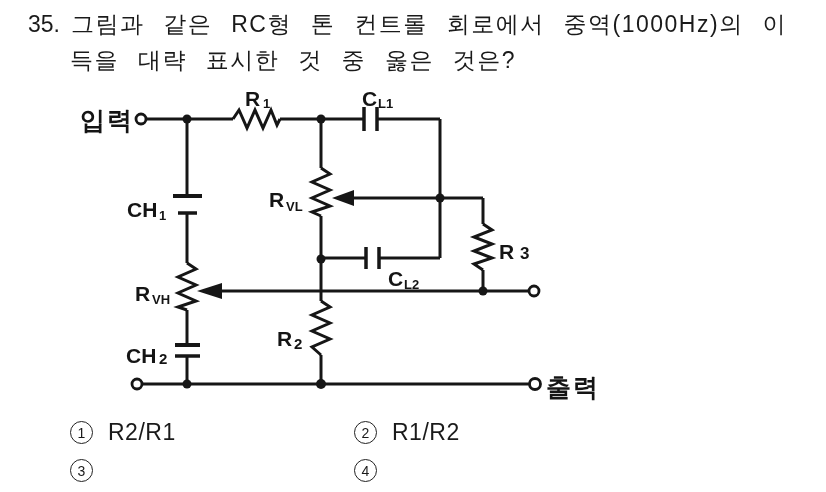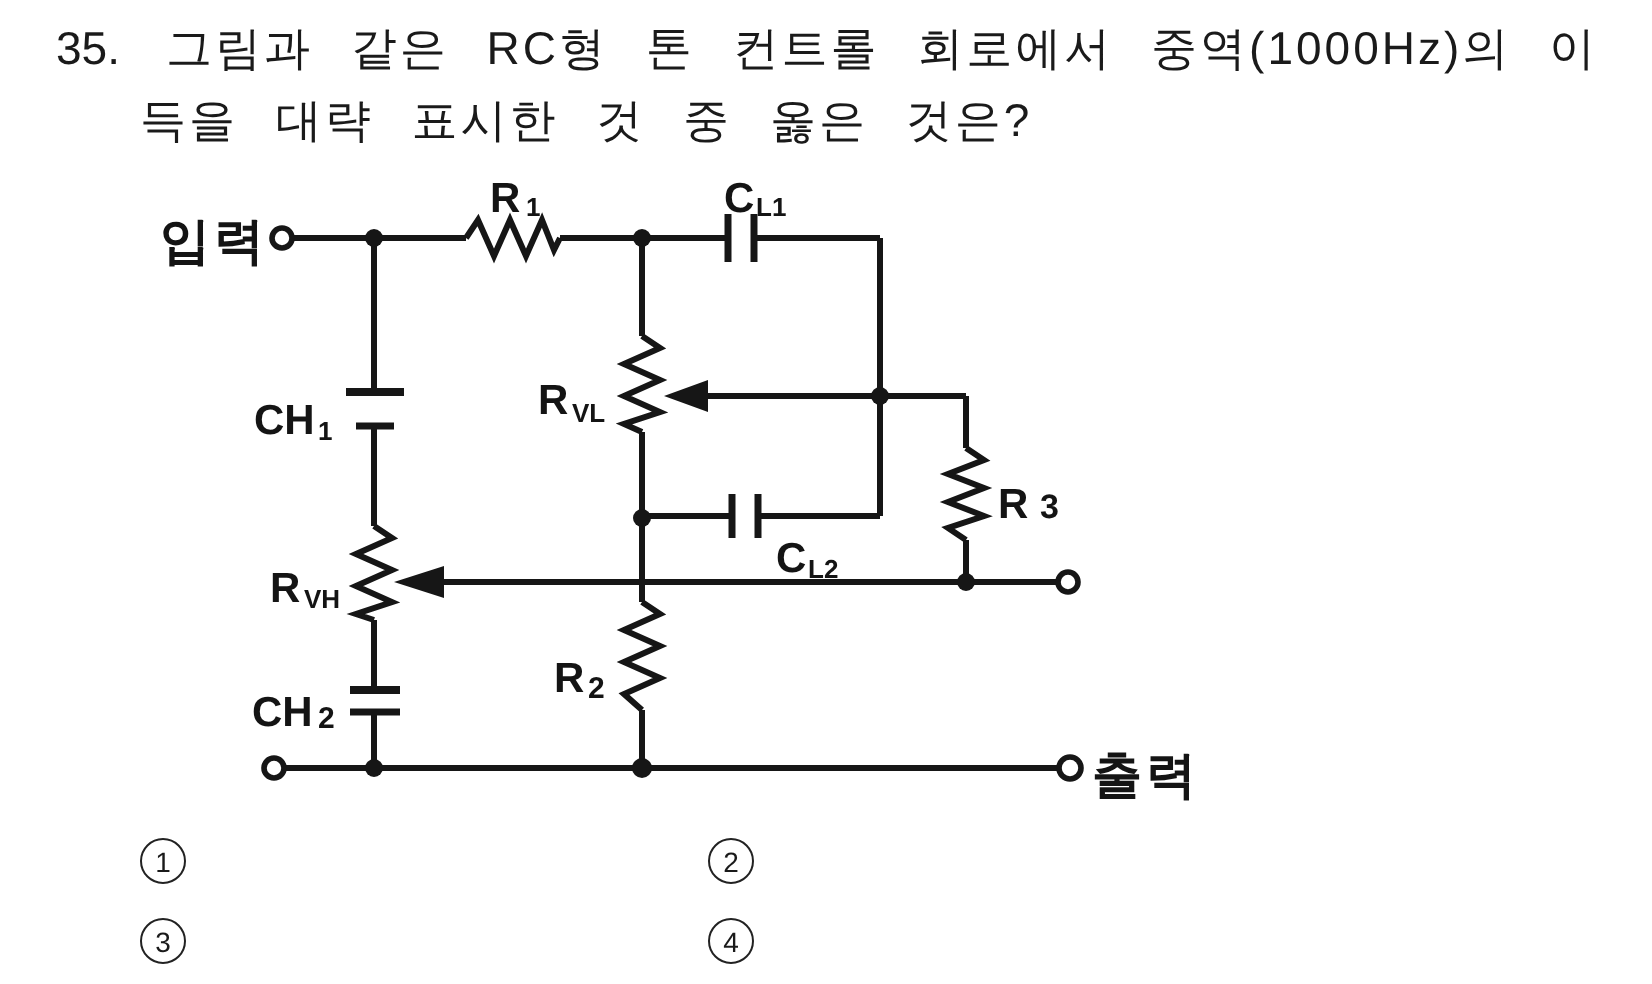--- a/index.html
+++ b/index.html
@@ -5,21 +5,21 @@
   html,body{margin:0;padding:0;}
   .page{
     position:relative;
     width:826px;height:492px;
     background:#ffffff;
     color:#1a1a1a;
     font-family:"Liberation Sans", sans-serif;
     overflow:hidden;
   }
   .q-line1{position:absolute;top:9px;left:28px;font-size:23px;letter-spacing:1.5px;word-spacing:11px;white-space:nowrap;}
-  .q-num{margin-right:23px;letter-spacing:0;}
+  .q-num{margin-right:11px;letter-spacing:0;}
   .q-line2{position:absolute;top:45px;left:70px;font-size:23px;letter-spacing:1.5px;word-spacing:11px;white-space:nowrap;text-align:center;}
   svg.circuit{position:absolute;top:0;left:0;}
   svg .wire{stroke:#161616;stroke-width:3;fill:none;stroke-linecap:butt;}
   svg .zig{stroke:#161616;stroke-width:3;fill:none;stroke-linejoin:miter;}
   svg .plate{stroke:#161616;fill:none;}
   svg .dot{fill:#161616;stroke:none;}
   svg .term{fill:#ffffff;stroke:#161616;stroke-width:2.8;}
   svg .arrow{fill:#161616;stroke:none;}
   svg text{fill:#141414;font-family:"Liberation Sans", sans-serif;font-weight:bold;}
   .lm{font-size:21px;}
@@ -155,23 +155,25 @@
 
     <text class="lm" x="277" y="346">R</text>
     <text class="ls15" x="294" y="349">2</text>
 
     <text class="lm" x="126" y="363">CH</text>
     <text class="ls15" x="159" y="364">2</text>
   </svg>
 
   <div class="option" id="o1">
     <span class="opt-circle">1</span>
+    <span class="opt-label">R2/R1</span>
   </div>
   <div class="option" id="o2">
     <span class="opt-circle">2</span>
+    <span class="opt-label">R1/R2</span>
   </div>
   <div class="option" id="o3">
     <span class="opt-circle">3</span>
   </div>
   <div class="option" id="o4">
     <span class="opt-circle">4</span>
   </div>
 
 </div>
 

